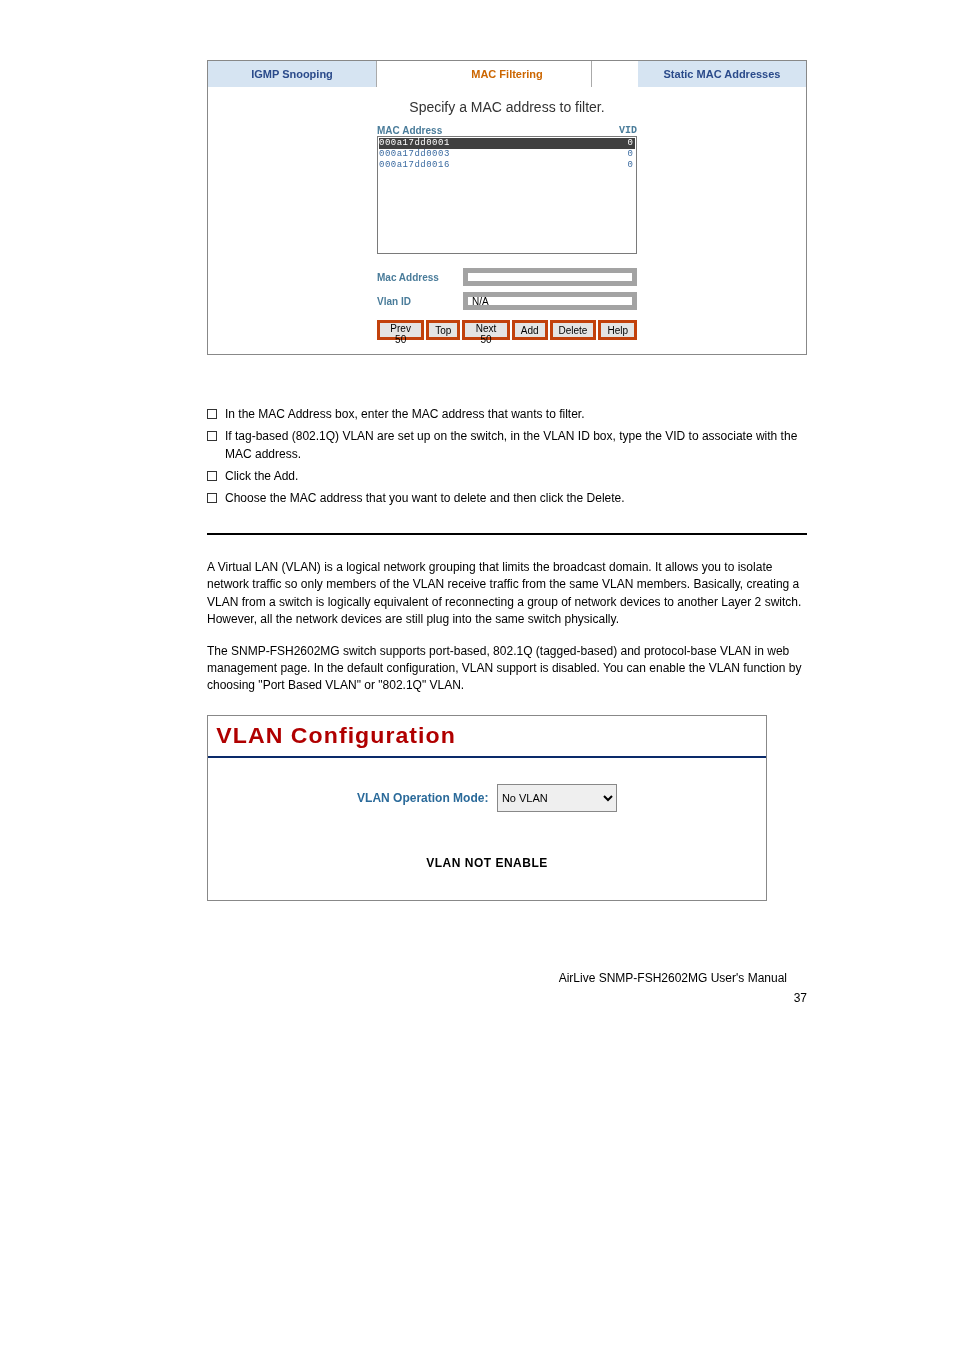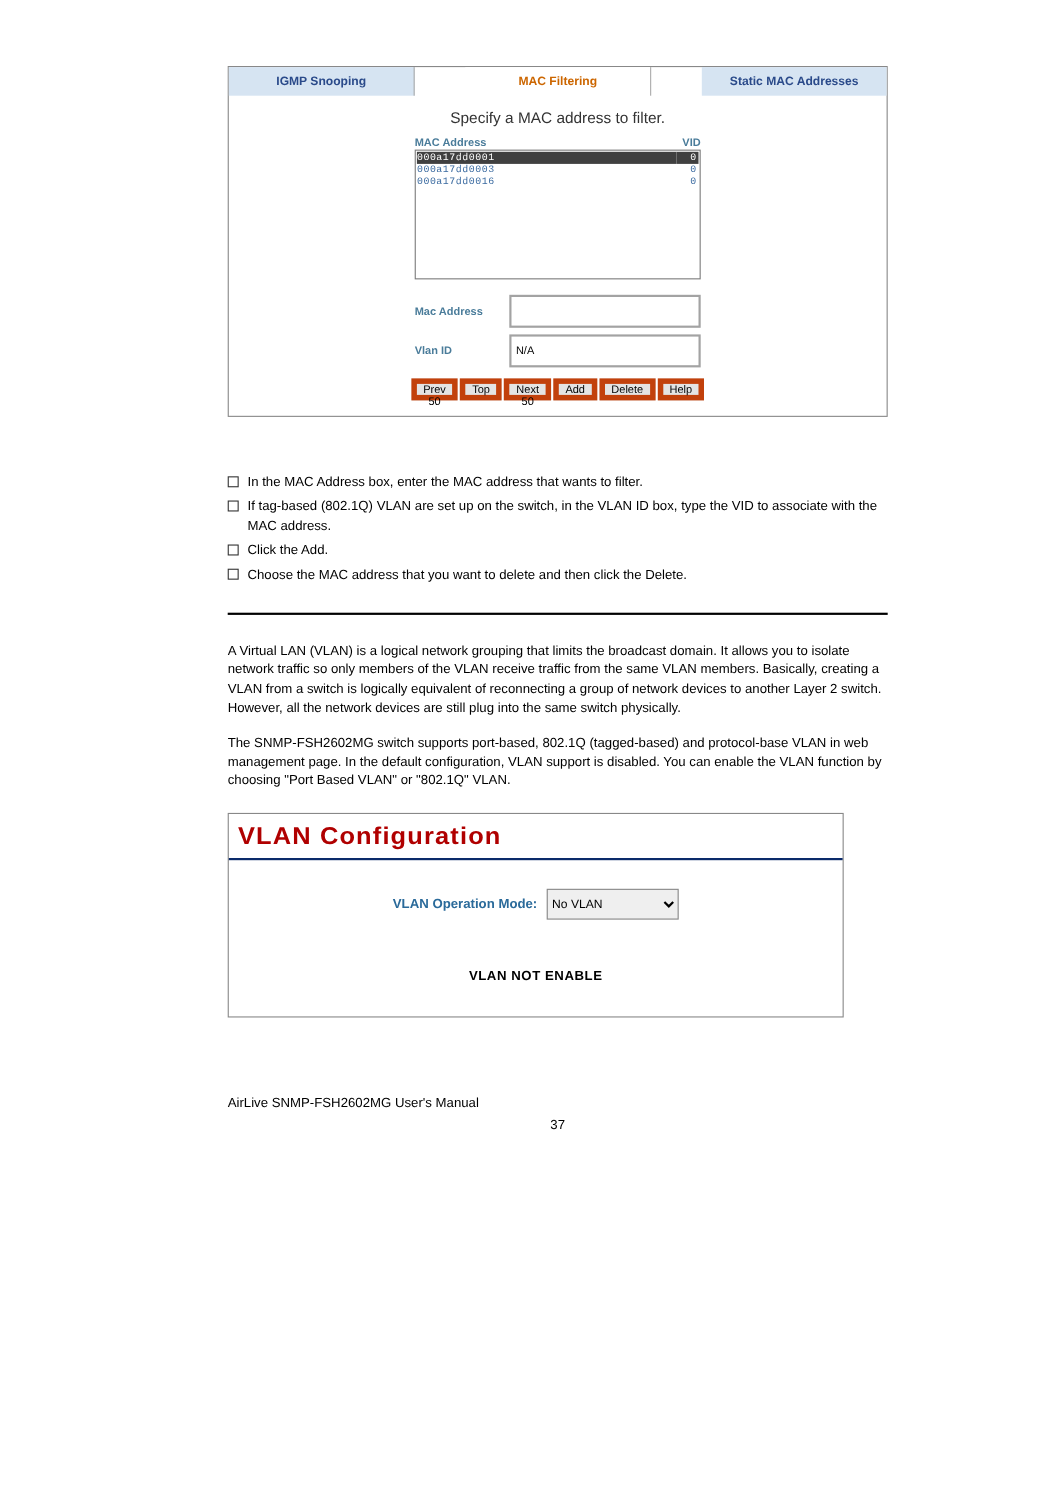--- a/index.html
+++ b/index.html
@@ -58,21 +58,21 @@
     text-align: left;
     width: 260px;
   }
   .cols-header {
     display: flex;
     font-size: 10px;
     color: #4a7c9a;
     font-weight: bold;
   }
   .cols-header .col1 { flex: 1; }
-  .cols-header .col2 { width: 44px; text-align: right; }
+  .cols-header .col2 { width: 44px; text-align: right; font-family: Liberation Mono, monospace; }
   .listbox {
     border: 1px solid #7a7a7a;
     background: #fff;
     height: 118px;
     font-family: "Courier New", monospace;
     font-size: 9px;
     color: #3a6aa0;
     overflow: hidden;
     padding: 1px;
   }
@@ -91,37 +91,37 @@
     gap: 6px;
   }
   .form-label {
     width: 80px;
     font-size: 10px;
     font-weight: bold;
     color: #4a7c9a;
   }
   .text-input {
     flex: 1;
-    height: 30px;
-    border: 2px solid #a3a3a3;
+    height: 18px;
+    border: 5px solid #a3a3a3;
     font-size: 10px;
     padding: 0 4px;
   }
   .btn-row {
     margin-top: 10px;
     display: flex;
     gap: 2px;
     justify-content: center;
   }
   .btn {
     font-size: 10px;
     height: 20px;
     padding: 0 6px;
     background: #e4e4e4;
-    border: 5px solid #c2410c;
+    border: 3px solid #c2410c;
     cursor: pointer;
   }
   
   .text-block ul {
     list-style: none;
     padding-left: 18px;
     margin-bottom: 26px;
   }
   .text-block li {
     position: relative;
@@ -185,27 +185,27 @@
     font-size: 11px;
     border: 1px solid #888;
   }
   .vlan-not-enable {
     margin-top: 44px;
     font-size: 12px;
     font-weight: bold;
     letter-spacing: 0.5px;
   }
   .footer {
-    text-align: left;
+    text-align: right;
     font-size: 12px;
     margin-top: 60px;
     padding-right: 20px;
   }
   .pagenum {
-    text-align: center;
+    text-align: right;
     font-size: 12px;
     margin-top: 6px;
   }
 </style>
 </head>
 <body>
 
 <div class="page-inner">
 
   <div class="shot">

